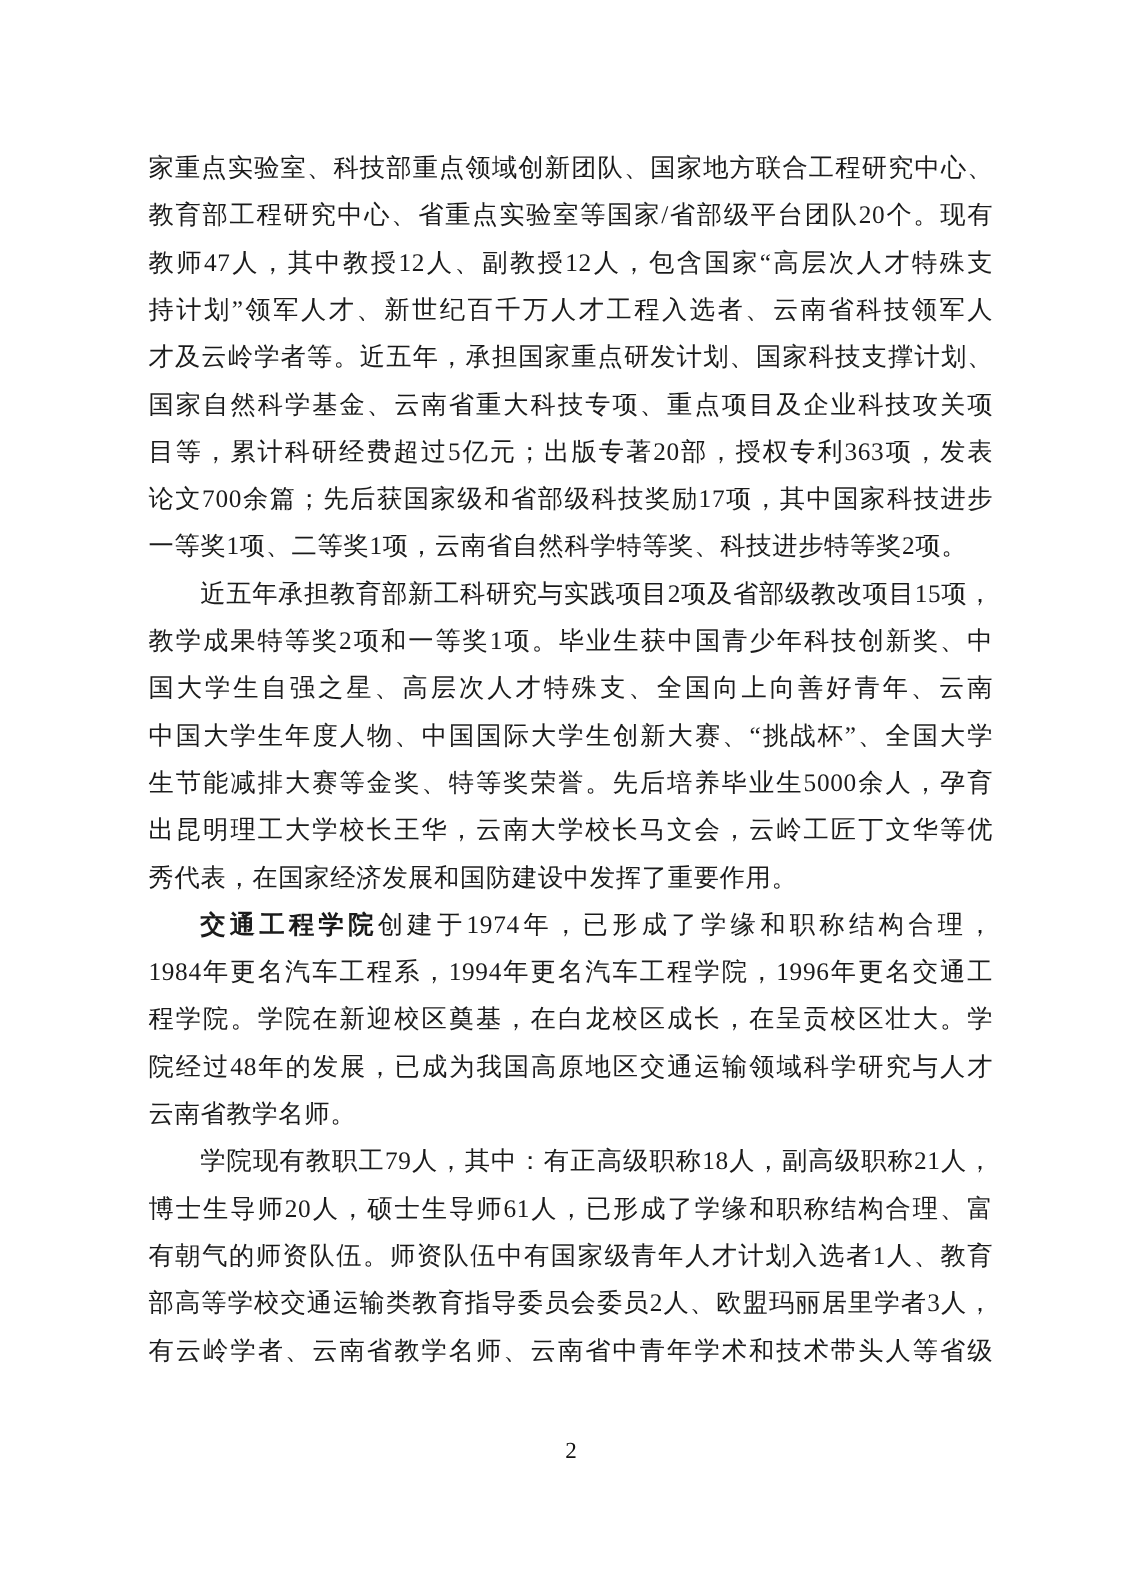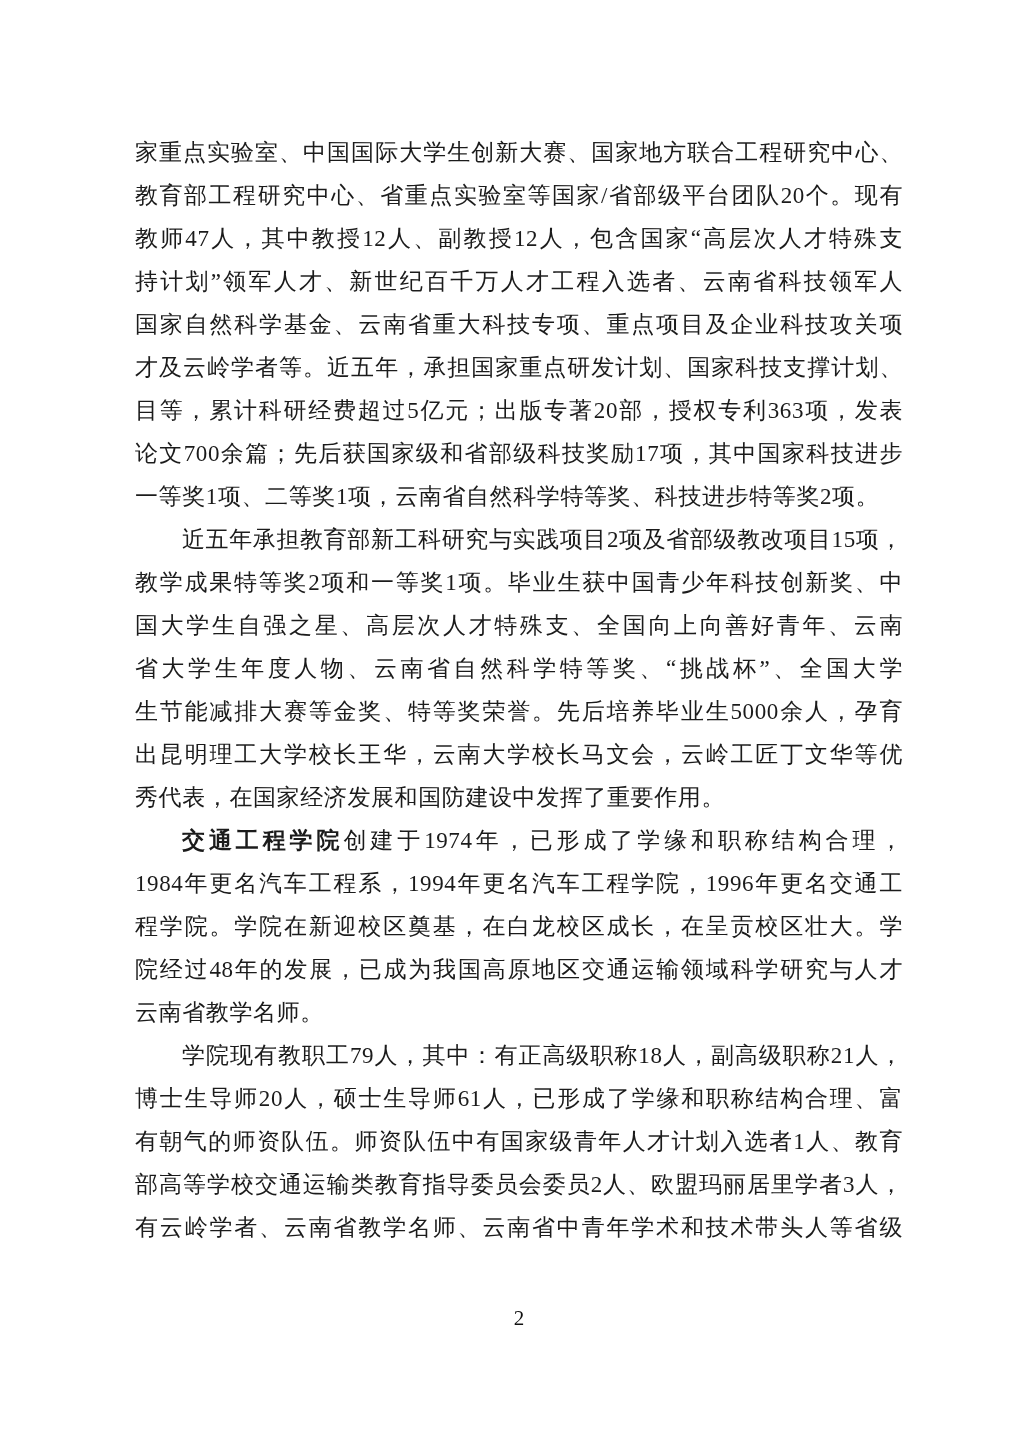--- a/index.html
+++ b/index.html
@@ -56,36 +56,36 @@
     color: #111111;
   }
 </style>
 </head>
 <body>
 
 <div class="page">
   <div class="content">
 
     <section class="para">
-      <div class="line">家重点实验室、中国国际大学生创新大赛、国家地方联合工程研究中心、</div>
+      <div class="line">家重点实验室、科技部重点领域创新团队、国家地方联合工程研究中心、</div>
       <div class="line">教育部工程研究中心、省重点实验室等国家/省部级平台团队20个。现有</div>
       <div class="line">教师47人，其中教授12人、副教授12人，包含国家“高层次人才特殊支</div>
       <div class="line">持计划”领军人才、新世纪百千万人才工程入选者、云南省科技领军人</div>
+      <div class="line">才及云岭学者等。近五年，承担国家重点研发计划、国家科技支撑计划、</div>
       <div class="line">国家自然科学基金、云南省重大科技专项、重点项目及企业科技攻关项</div>
-      <div class="line">才及云岭学者等。近五年，承担国家重点研发计划、国家科技支撑计划、</div>
       <div class="line">目等，累计科研经费超过5亿元；出版专著20部，授权专利363项，发表</div>
       <div class="line">论文700余篇；先后获国家级和省部级科技奖励17项，其中国家科技进步</div>
       <div class="line para-end">一等奖1项、二等奖1项，云南省自然科学特等奖、科技进步特等奖2项。</div>
     </section>
 
     <section class="para">
       <div class="line indent">近五年承担教育部新工科研究与实践项目2项及省部级教改项目15项，</div>
       <div class="line">教学成果特等奖2项和一等奖1项。毕业生获中国青少年科技创新奖、中</div>
       <div class="line">国大学生自强之星、高层次人才特殊支、全国向上向善好青年、云南</div>
-      <div class="line">省大学生年度人物、云南省自然科学特等奖、“挑战杯”、全国大学</div>
+      <div class="line">中国大学生年度人物、中国国际大学生创新大赛、“挑战杯”、全国大学</div>
       <div class="line">生节能减排大赛等金奖、特等奖荣誉。先后培养毕业生5000余人，孕育</div>
       <div class="line">出昆明理工大学校长王华，云南大学校长马文会，云岭工匠丁文华等优</div>
       <div class="line para-end">秀代表，在国家经济发展和国防建设中发挥了重要作用。</div>
     </section>
 
     <section class="para">
       <div class="line indent">
         <span class="bold-lead">交通工程学院</span><span>创建于1974年，已形成了学缘和职称结构合理，</span>
       </div>
       <div class="line">1984年更名汽车工程系，1994年更名汽车工程学院，1996年更名交通工</div>

